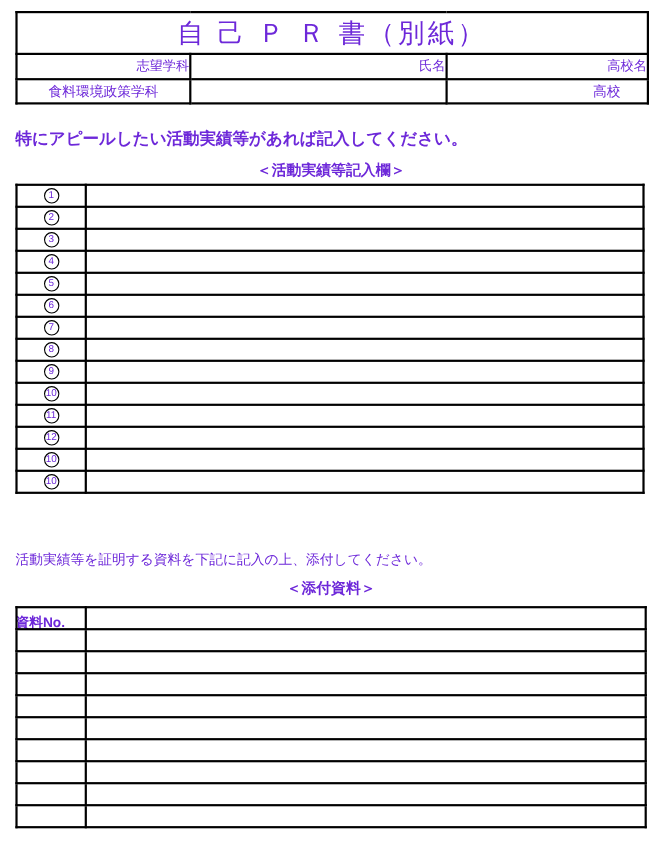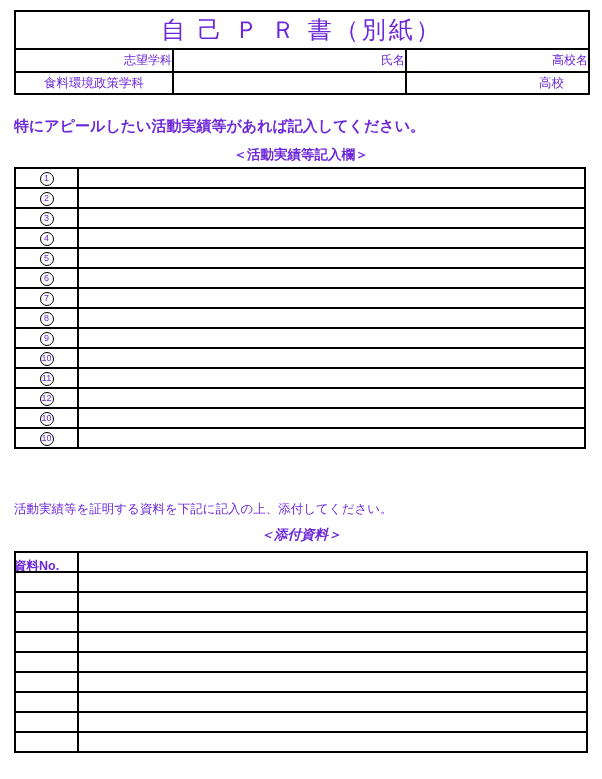--- a/index.html
+++ b/index.html
@@ -27,21 +27,21 @@
   }
   .label-row td { height: 23px; text-align: right; font-size: 12px; }
   .value-row td { height: 22px; text-align: center; font-size: 12.5px; }
   .value-row td.right-val { text-align: right; padding-right: 24px; }
 
   
   .instruction-1 { position: absolute; left: 14px; top: 117px; font-size: 15px; font-weight: bold; }
   .heading-1 { position: absolute; left: 0; top: 146px; width: 602px; text-align: center; font-size: 13.5px; font-weight: bold; }
   .instruction-2 { position: absolute; left: 14px; top: 501px; font-size: 12.5px; font-weight: normal; }
   .docno-label { position: absolute; left: 14px; top: 558px; font-size: 12.5px; font-weight: bold; }
-  .heading-2 { position: absolute; left: 0; top: 526px; width: 602px; text-align: center; font-size: 13.5px; font-weight: bold; font-style: italic; }
+  .heading-2 { position: absolute; left: 0; top: 526px; width: 602px; text-align: center; font-size: 13.5px; font-weight: bold; }
 
   
   .activity-table { position: absolute; left: 14px; top: 167px; width: 572px; }
   .activity-table td.num-cell { width: 63px; height: 19.3px; text-align: center; }
   .activity-table td.val-cell { height: 19.3px; }
   .circ {
     display: inline-flex;
     align-items: center;
     justify-content: center;
     width: 14px;

